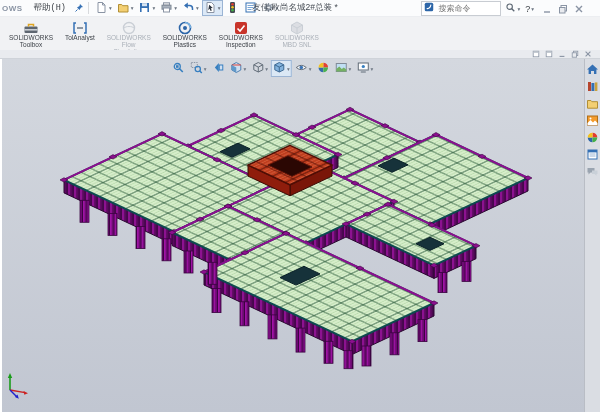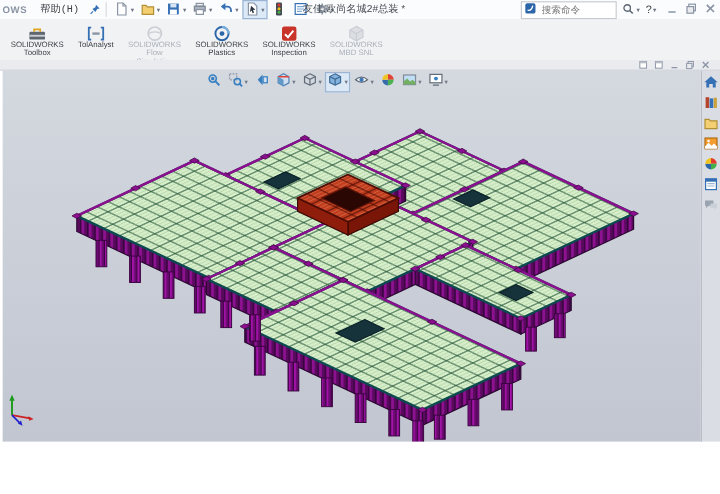--- a/index.html
+++ b/index.html
@@ -1,32 +1,32 @@
 <!DOCTYPE html>
 <html><head>
 <meta charset="utf-8">
 <style>
   html,body{margin:0;padding:0;width:600px;height:412px;overflow:hidden;
     font-family:"Liberation Sans",sans-serif;background:#fff;}
-  .window{width:600px;height:368px;display:flex;flex-direction:column;position:relative;}
+  .window{width:600px;height:412px;display:flex;flex-direction:column;position:relative;}
 
   
   .titlebar{height:16px;background:#fbfcfd;display:flex;align-items:center;
     font-size:9px;color:#3a3f45;position:relative;flex:0 0 16px;border-bottom:1px solid #eceef1;}
   .logo-frag{margin-left:2px;color:#8a94a4;font-weight:bold;font-size:8px;letter-spacing:.5px;}
   .menu-item{margin-left:8px;padding:0 3px;font-size:8.5px;font-family:Liberation Mono, monospace;}
   .pin{margin-left:5px;display:flex;align-items:center;}
   .vsep{width:1px;height:12px;background:#d8dadd;margin:0 4px;}
   .qat{display:flex;align-items:center;gap:1px;}
   .qat-btn{display:flex;align-items:center;height:14px;padding:0 1px;border:1px solid transparent;}
   .qat-btn.pressed{border:1px solid #9ab4d4;background:#dce9f7;}
   .caret{font-size:5.5px;color:#6b7480;margin-left:1px;}
   .title-center{position:absolute;left:150px;right:160px;text-align:center;font-size:8.5px;
     color:#444a52;pointer-events:none;white-space:nowrap;overflow:hidden;}
-  .tb-right{margin-left:auto;display:flex;align-items:center;gap:3px;padding-right:3px;}
+  .tb-right{margin-left:auto;display:flex;align-items:flex-end;gap:3px;padding-right:16px;}
   .search-box{display:flex;align-items:center;gap:2px;border:1px solid #c8ccd2;background:#fff;
     height:13px;padding:0 2px;}
   .search-box input{border:none;outline:none;width:58px;font-size:8px;
     font-family:"Liberation Sans",sans-serif;color:#555;}
   .mini-btn{display:flex;align-items:center;height:14px;padding:0 1px;}
   .help-q{font-size:9px;color:#3a3f45;}
   .win-controls{display:flex;align-items:center;gap:6px;margin-left:4px;}
 
   
   .ribbon{height:32px;background:#f1f2f4;display:flex;align-items:flex-start;

